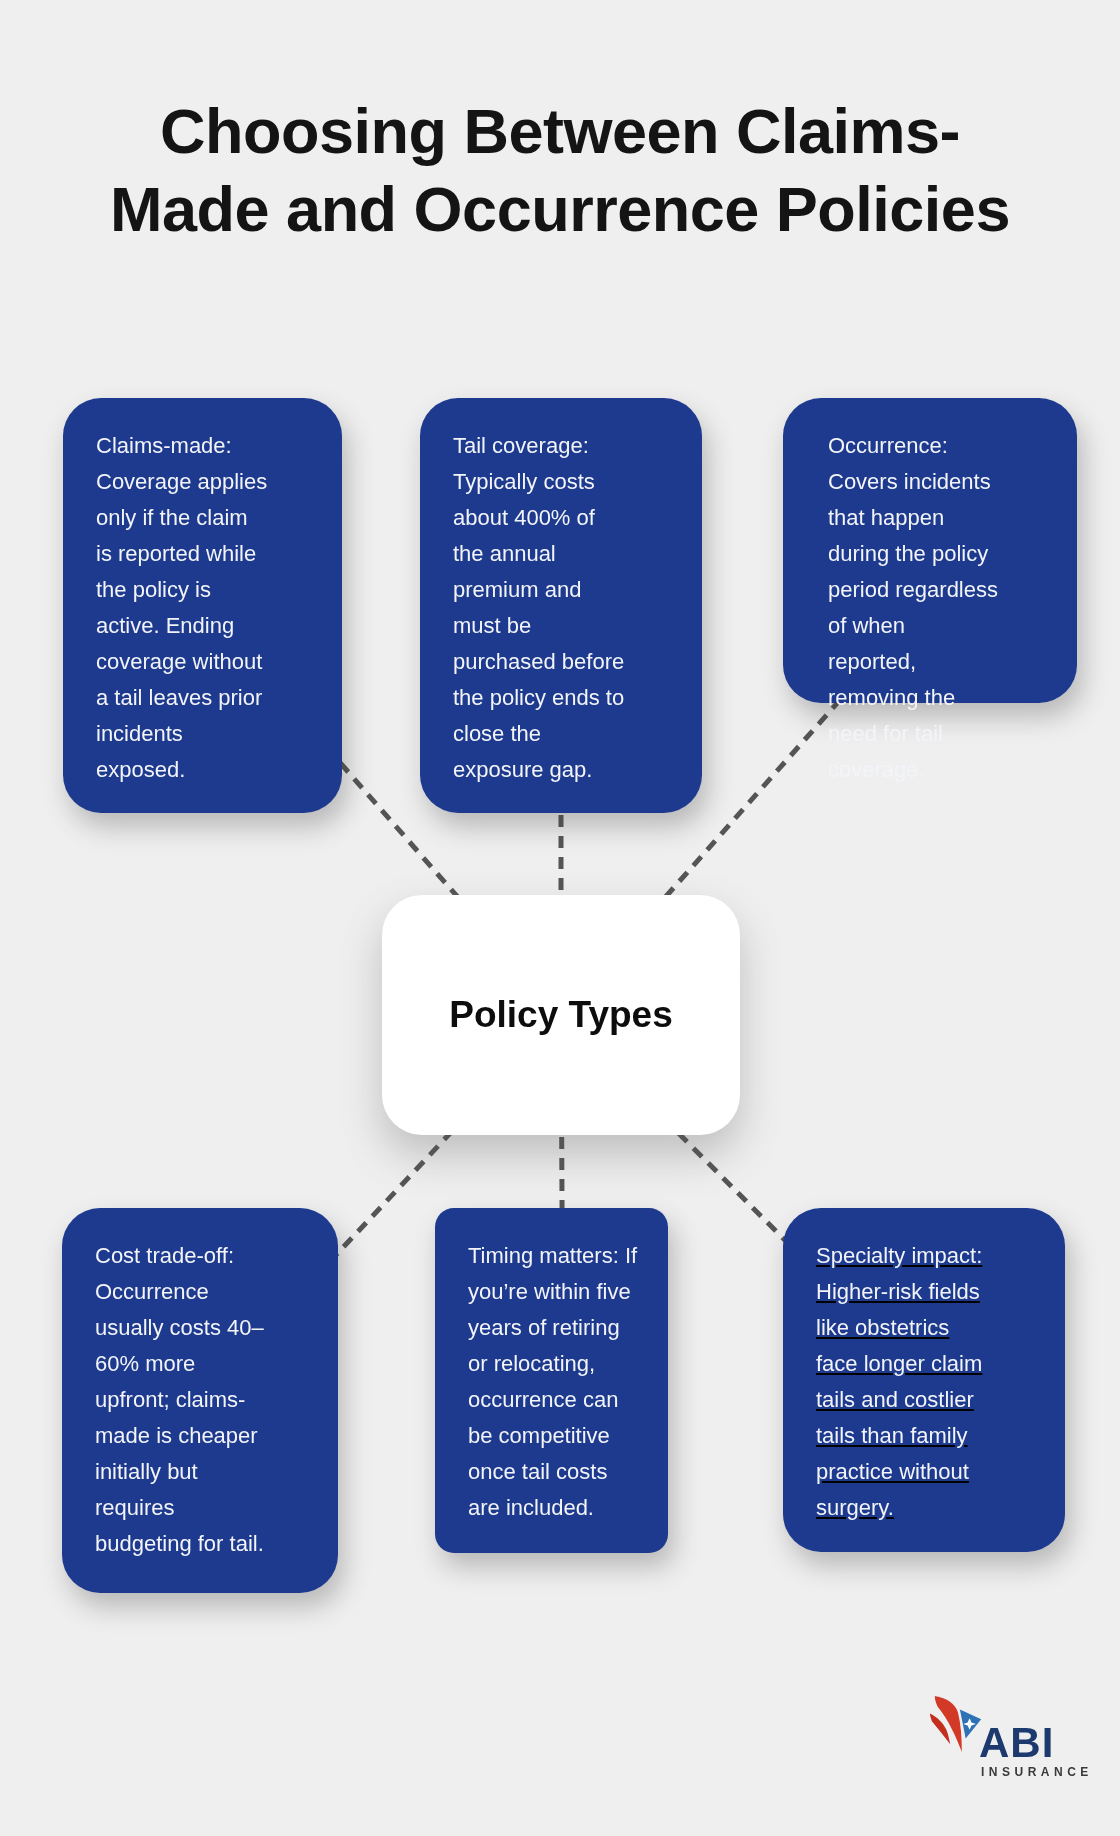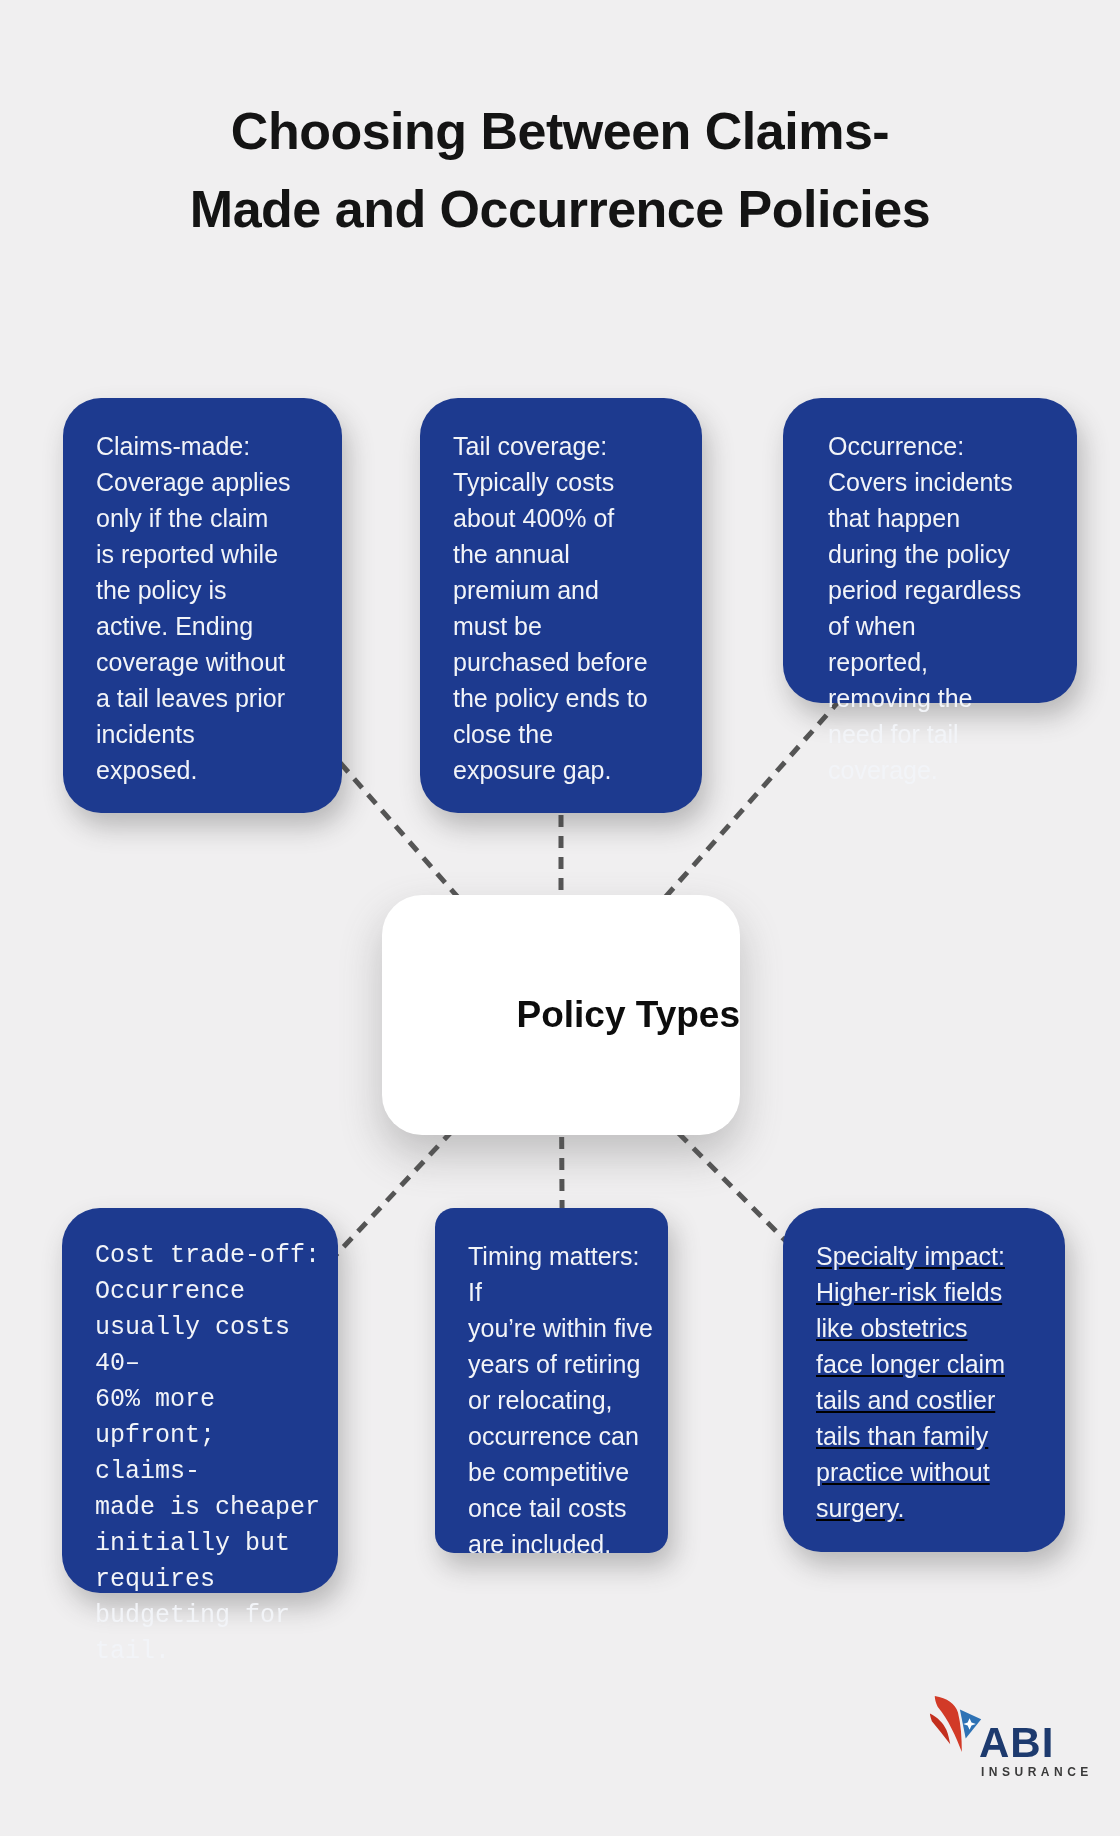--- a/index.html
+++ b/index.html
@@ -26,59 +26,59 @@
     stroke-width: 5;
     stroke-dasharray: 12 9;
   }
   .title {
     position: absolute;
     top: 92px;
     left: 0;
     width: 100%;
     margin: 0;
     text-align: center;
-    font-size: 52px;
+    font-size: 63px;
     line-height: 78px;
     font-weight: 700;
     letter-spacing: -0.5px;
     color: #141414;
     white-space: pre-line;
     z-index: 2;
   }
   .node {
     position: absolute;
     background: #1d3a8f;
     border-radius: 38px;
     box-shadow: 6px 14px 26px rgba(60,60,60,0.30);
     z-index: 1;
   }
   .node p {
     margin: 0;
     padding: 30px 14px 0 33px;
-    font-size: 25px;
+    font-size: 22px;
     line-height: 36px;
     color: #f2f4f8;
     white-space: pre-line;
   }
   .n-tl { left: 63px;  top: 398px;  width: 279px; height: 415px; }
   .n-tm { left: 420px; top: 398px;  width: 282px; height: 415px; }
   .n-tr { left: 783px; top: 398px;  width: 282px; height: 305px; padding-left: 12px; }
-  .n-bl { left: 62px;  top: 1208px; width: 276px; height: 385px; font-family: Liberation Mono, monospace; }
+  .n-bl { left: 62px;  top: 1208px; width: 276px; height: 385px; }
   .n-bm { left: 435px; top: 1208px; width: 233px; height: 345px; border-radius: 19px; }
   .n-br { left: 783px; top: 1208px; width: 282px; height: 344px; text-decoration: underline; }
   .center-box {
     position: absolute;
     left: 382px; top: 895px;
     width: 358px; height: 240px;
     background: #ffffff;
     border-radius: 40px;
     box-shadow: 0 20px 42px rgba(90,90,90,0.32);
     display: flex;
     align-items: center;
-    justify-content: flex-end;
+    justify-content: center;
     z-index: 1;
   }
   .center-box span {
     font-size: 37px;
     font-weight: 700;
     color: #0d0d0d;
   }
   .logo {
     position: absolute;
     left: 928px; top: 1692px;

